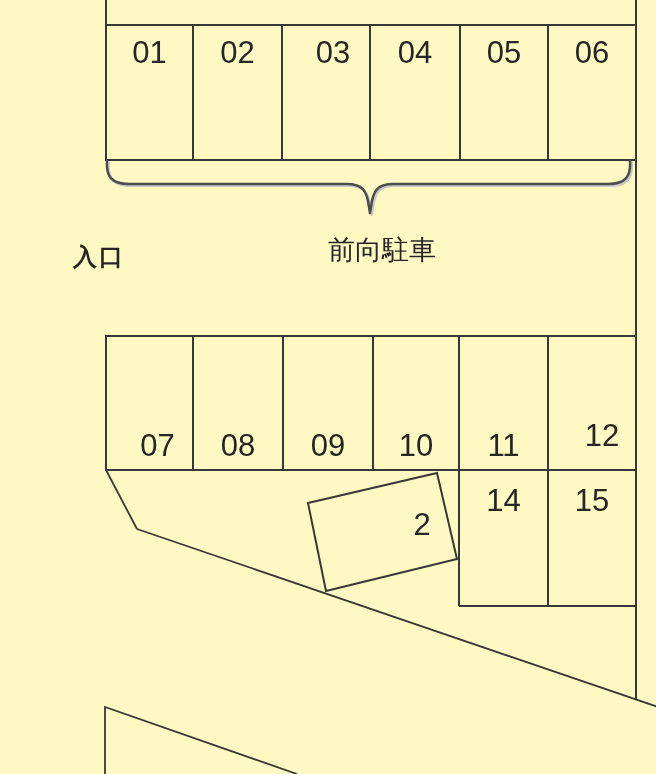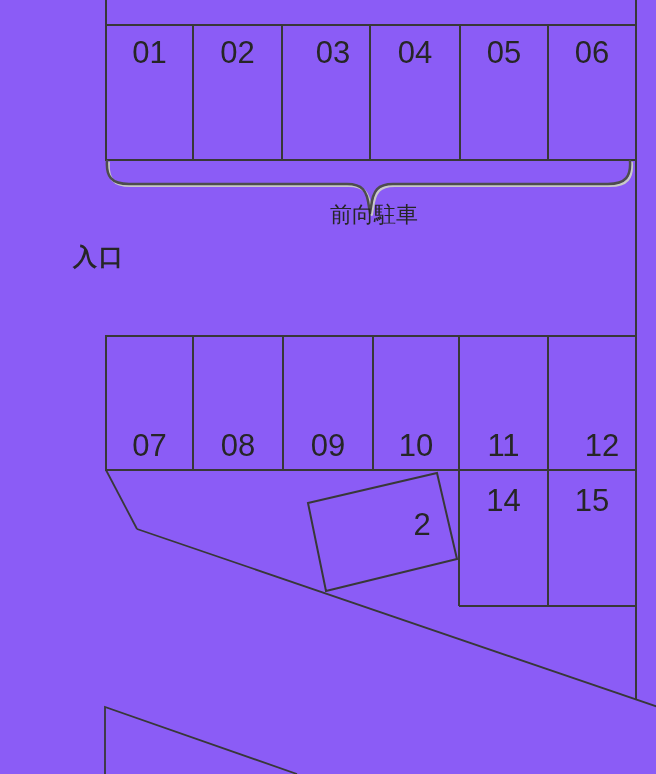--- a/index.html
+++ b/index.html
@@ -4,21 +4,21 @@
 <style>
   html, body {
     margin: 0;
     padding: 0;
     background: #ffffff;
   }
   .canvas {
     position: relative;
     width: 656px;
     height: 774px;
-    background: #8b5cf6;
+    background: #fef9c3;
     overflow: hidden;
     font-family: "Liberation Sans", sans-serif;
   }
   .geometry {
     position: absolute;
     left: 0;
     top: 0;
   }
   .num {
     position: absolute;
@@ -35,39 +35,39 @@
   }
   .entrance {
     left: 73px;
     top: 241px;
     font-size: 24px;
     font-weight: bold;
     letter-spacing: 2px;
   }
   .direction {
     left: 328px;
-    top: 200px;
+    top: 232px;
     width: 92px;
     text-align: center;
-    font-size: 22px;
+    font-size: 27px;
   }
   
   .s01 { left:106px; top:37px;  width:87px; }
   .s02 { left:193px; top:37px;  width:89px; }
   .s03 { left:282px; top:37px;  width:88px;padding-left:7px; }
   .s04 { left:370px; top:37px;  width:90px; }
   .s05 { left:460px; top:37px;  width:88px;text-align:center; }
   .s06 { left:548px; top:37px;  width:88px; }
   
-  .s07 { left:106px; top:430px; width:87px; }
+  .s07 { left:106px; top:430px; width:87px;padding-left:8px; }
   .s08 { left:193px; top:430px; width:90px; }
   .s09 { left:283px; top:430px; width:90px; }
   .s10 { left:373px; top:430px; width:86px; }
   .s11 { left:459px; top:430px; width:89px; }
-  .s12 { left:548px; top:430px; width:108px; }
+  .s12 { left:548px; top:420px; width:108px; }
   
   .s13 { left:372px; top:509px; width:100px; }
   .s14 { left:459px; top:485px; width:89px; }
   .s15 { left:548px; top:485px; width:88px; }
 </style>
 </head>
 <body>
 
 <div class="canvas">
 

